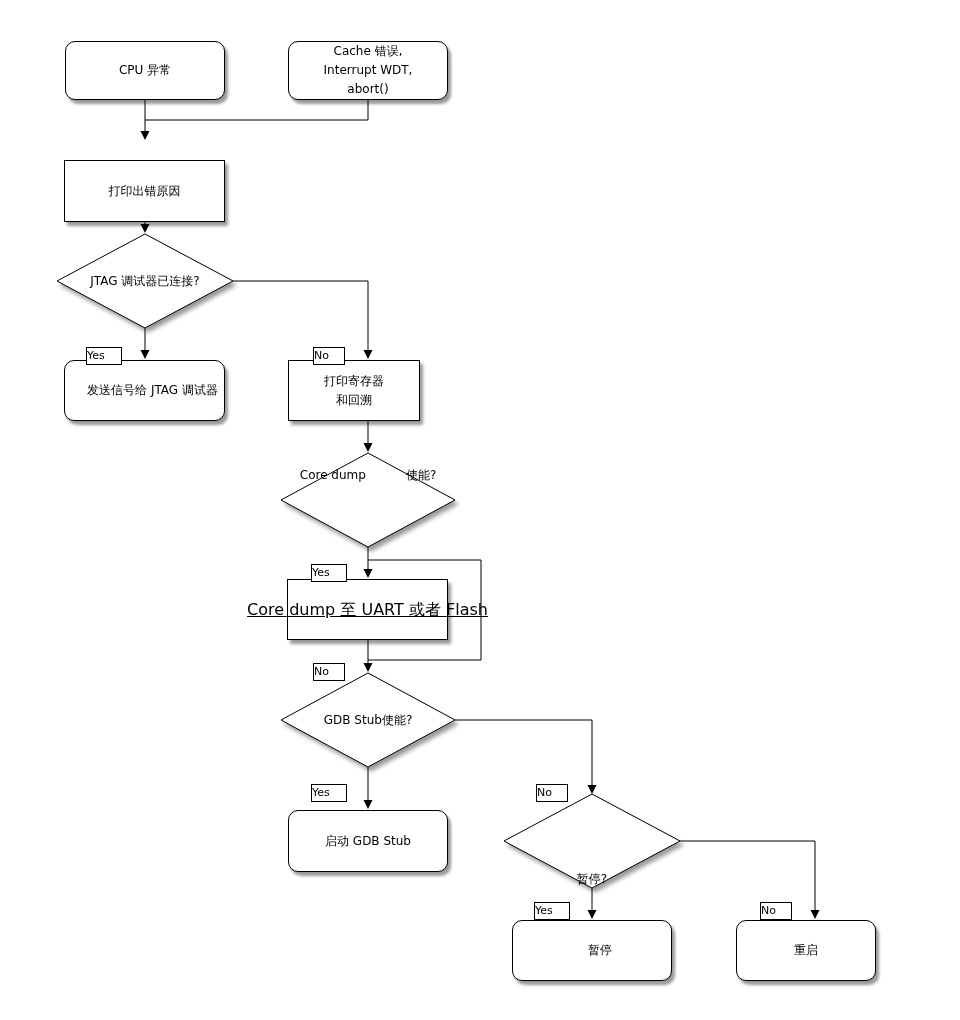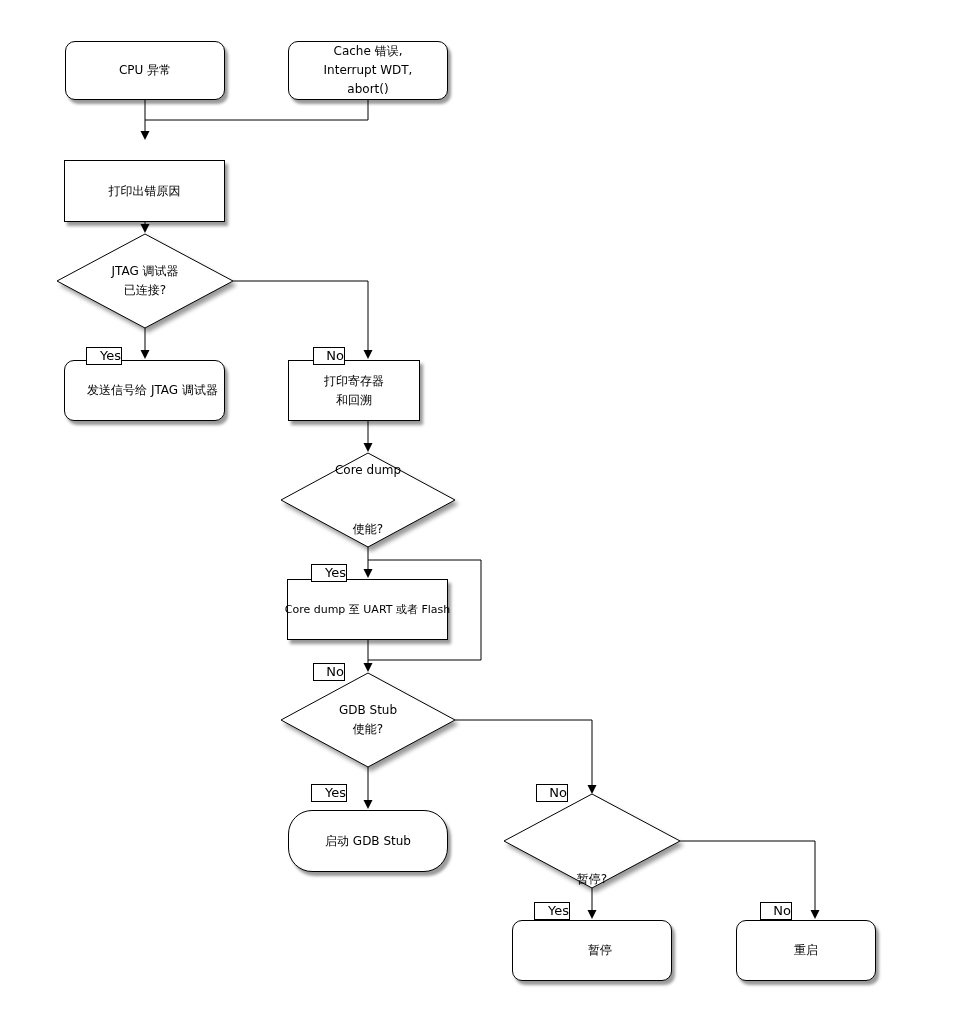--- a/index.html
+++ b/index.html
@@ -46,42 +46,41 @@
     display: flex;
     flex-direction: column;
     align-items: center;
     justify-content: center;
     text-align: center;
     font-size: 12px;
     line-height: 19px;
     box-shadow: 3px 4px 3px rgba(0,0,0,0.40);
   }
   .rounded { border-radius: 10px; }
-  .tight span { white-space: nowrap; font-size: 11px; }
+  .tight span { white-space: nowrap; font-size: 16px; text-decoration: underline; }
   .dtext {
     position: absolute;
     display: flex;
-    flex-direction: column;
     align-items: center;
     justify-content: center;
     text-align: center;
     font-size: 12px;
     line-height: 19px;
     pointer-events: none;
   }
   .elabel {
     position: absolute;
     box-sizing: border-box;
     background: #ffffff;
     border: 1px solid #000000;
-    font-size: 13px;
+    font-size: 11px;
     line-height: 16px;
     display: flex;
     align-items: center;
-    justify-content: flex-end;
+    justify-content: flex-start;
   }
 </style>
 </head>
 <body>
 
 <div class="canvas">
 
   <svg class="layer" viewBox="0 0 960 1020">
 
     <path class="edge" d="M368 100 V120 H145"></path>
@@ -136,38 +135,38 @@
 
   <div class="node" style="left:288px; top:360px; width:132px; height:61px;">
     <span>打印寄存器</span>
     <span>和回溯</span>
   </div>
 
   <div class="node tight" style="left:287px; top:579px; width:161px; height:61px;">
     <span>Core dump 至 UART 或者 Flash</span>
   </div>
 
-  <div class="node rounded" style="left:288px; top:810px; width:160px; height:62px;border-radius:24px;">
+  <div class="node rounded" style="left:288px; top:810px; width:160px; height:62px;">
     <span>启动 GDB Stub</span>
   </div>
 
   <div class="node rounded" style="left:512px; top:920px; width:160px; height:61px;padding-left:16px;">
     <span>暂停</span>
   </div>
 
   <div class="node rounded" style="left:736px; top:920px; width:140px; height:61px;">
     <span>重启</span>
   </div>
 
   <div class="dtext" style="left:57px; top:234px; width:176px; height:94px;">
     <span>JTAG 调试器</span>
     <span>已连接?</span>
   </div>
 
-  <div class="dtext" style="left:281px; top:453px; width:174px; height:94px;gap:40px;">
+  <div class="dtext" style="left:281px; top:428px; width:174px; height:94px;gap:40px;">
     <span>Core dump</span>
     <span>使能?</span>
   </div>
 
   <div class="dtext" style="left:281px; top:673px; width:174px; height:94px;">
     <span>GDB Stub</span>
     <span>使能?</span>
   </div>
 
   <div class="dtext" style="left:504px; top:832px; width:176px; height:94px;">

